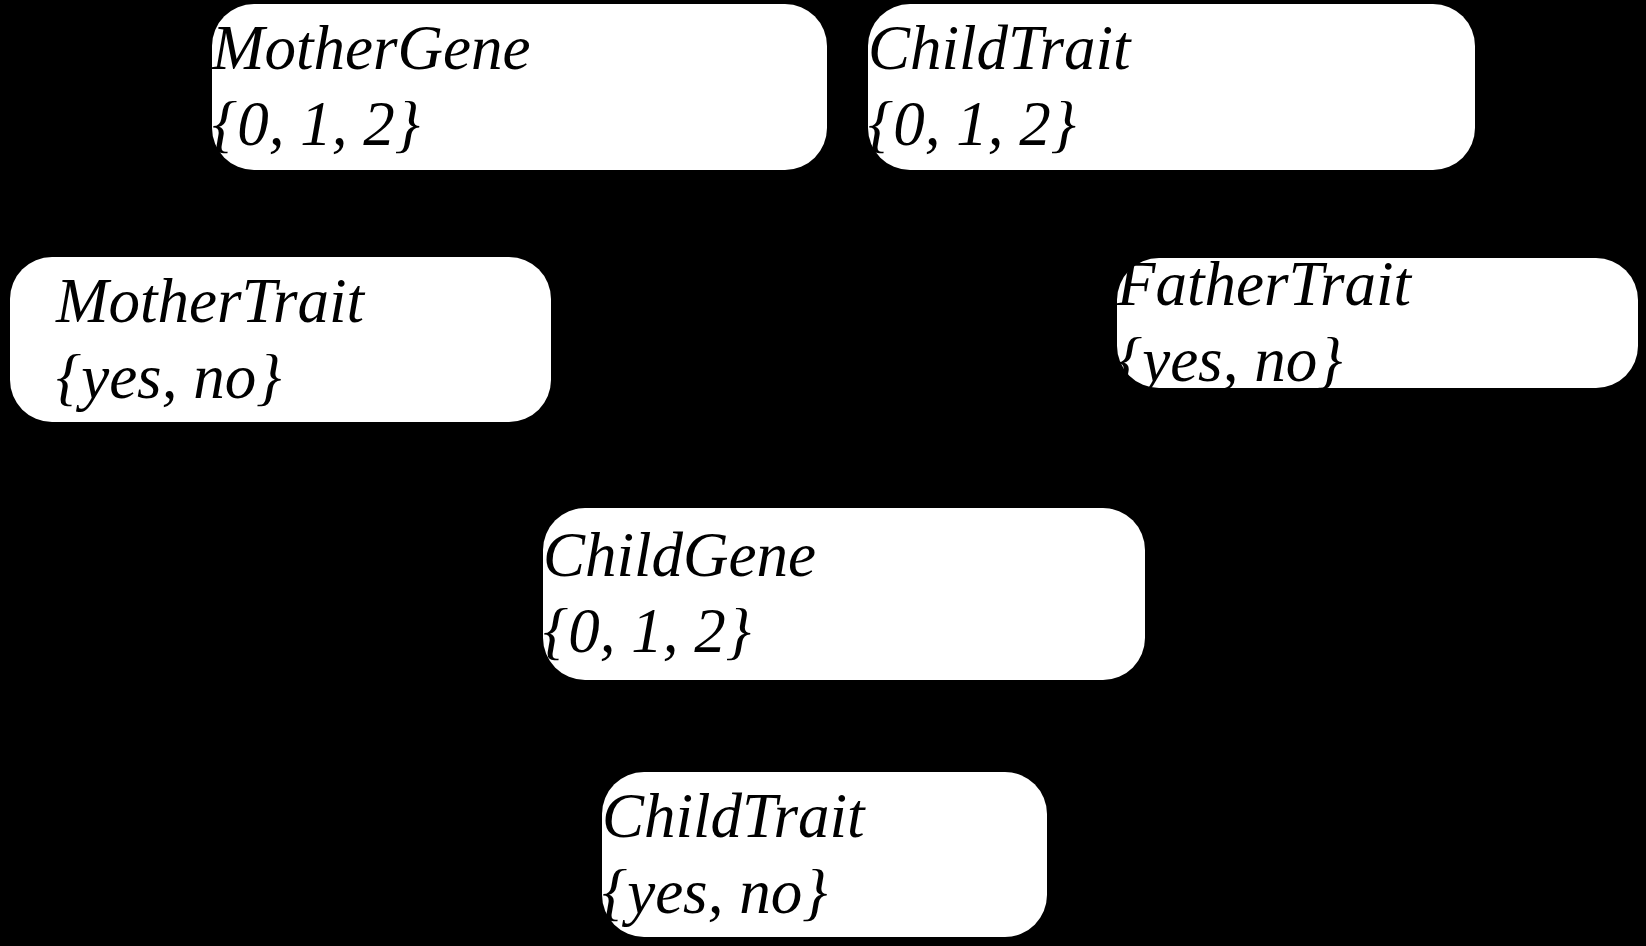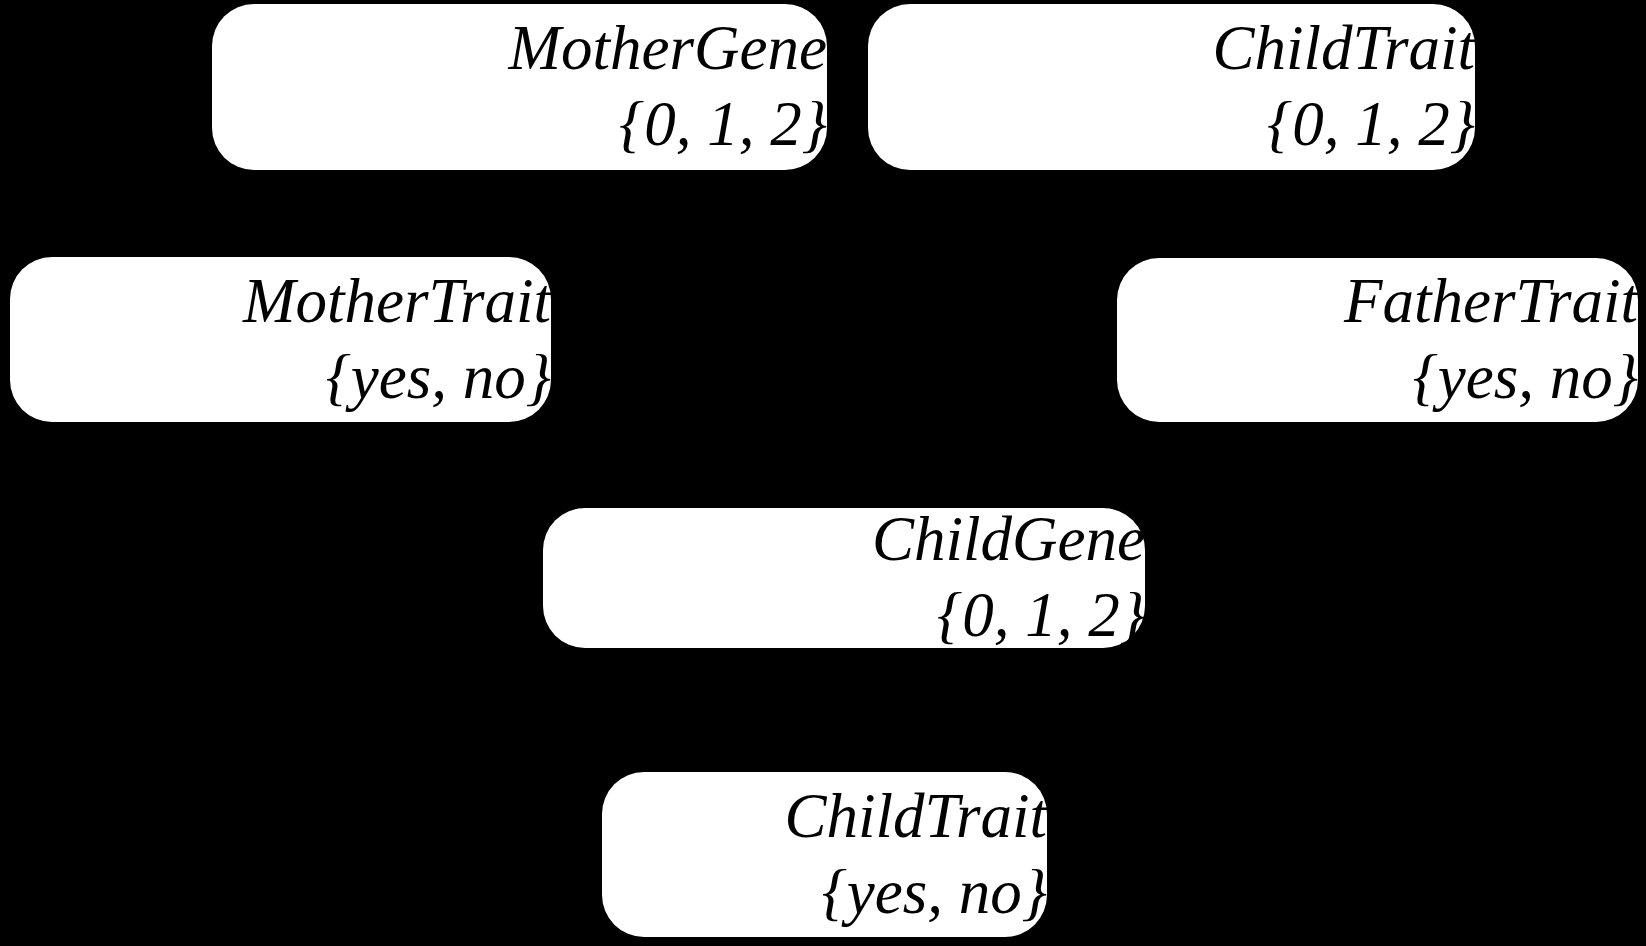--- a/index.html
+++ b/index.html
@@ -15,37 +15,37 @@
     overflow: hidden;
     font-family: "Liberation Serif", "DejaVu Serif", serif;
   }
   .node {
     position: absolute;
     background: #ffffff;
     border-radius: 42px;
     color: #000000;
     display: flex;
     flex-direction: column;
-    align-items: flex-end;
+    align-items: flex-start;
     justify-content: center;
     text-align: center;
     font-style: italic;
     font-size: 63px;
     line-height: 1.2;
   }
   .node .node-label,
   .node .node-values {
     white-space: nowrap;
   }
   
   .node-mother-gene  { left: 212px;  top: 4px;   width: 615px; height: 166px; }
   .node-father-gene  { left: 868px;  top: 4px;   width: 607px; height: 166px; }
   .node-mother-trait { left: 10px;   top: 257px; width: 495px; height: 165px; padding-left: 46px; }
-  .node-father-trait { left: 1117px; top: 258px; width: 521px; height: 164px; font-family: Liberation Serif, serif; }
-  .node-child-gene   { left: 543px;  top: 508px; width: 602px; height: 140px; }
+  .node-father-trait { left: 1117px; top: 258px; width: 521px; height: 130px; font-family: Liberation Serif, serif; }
+  .node-child-gene   { left: 543px;  top: 508px; width: 602px; height: 172px; }
   .node-child-trait  { left: 602px;  top: 772px; width: 445px; height: 165px; }
 </style>
 </head>
 <body>
 
 <div class="canvas">
 
   <div class="node node-mother-gene">
     <div class="node-label">MotherGene</div>
     <div class="node-values">{0, 1, 2}</div>

